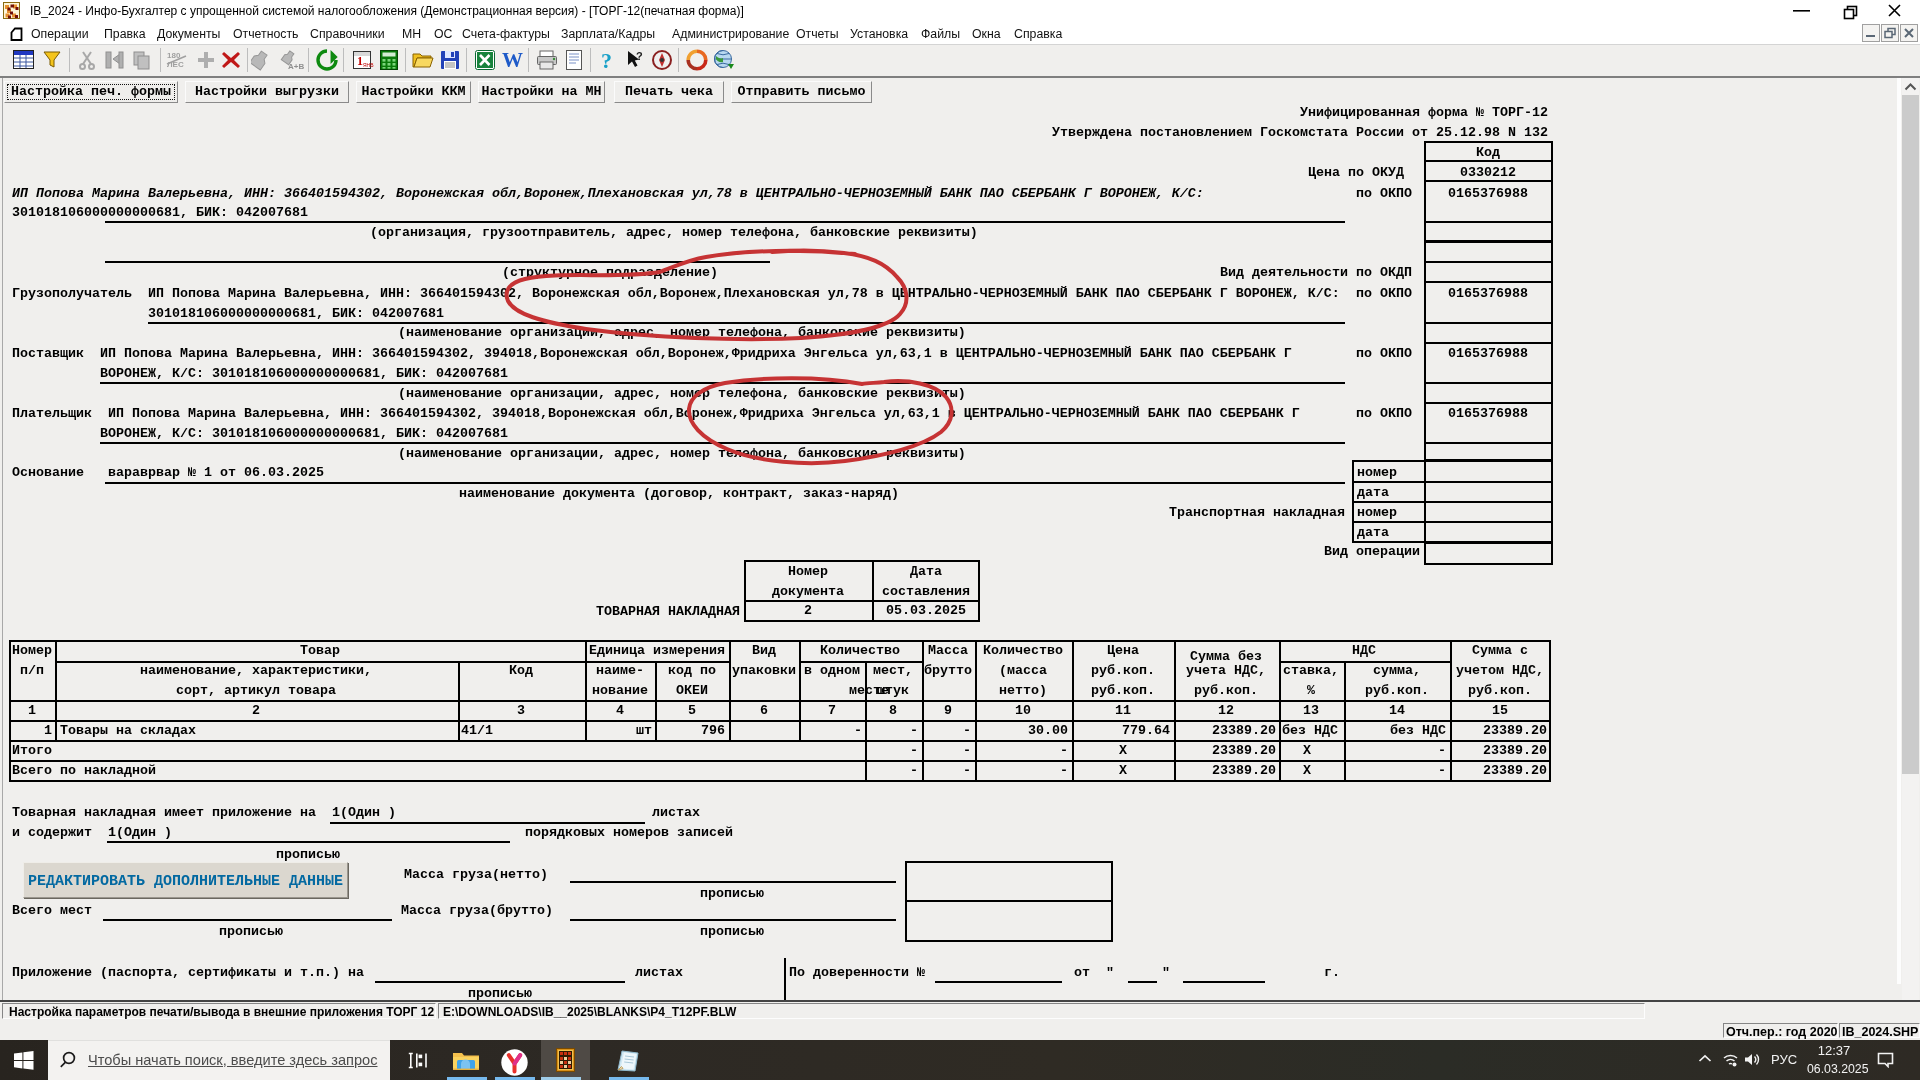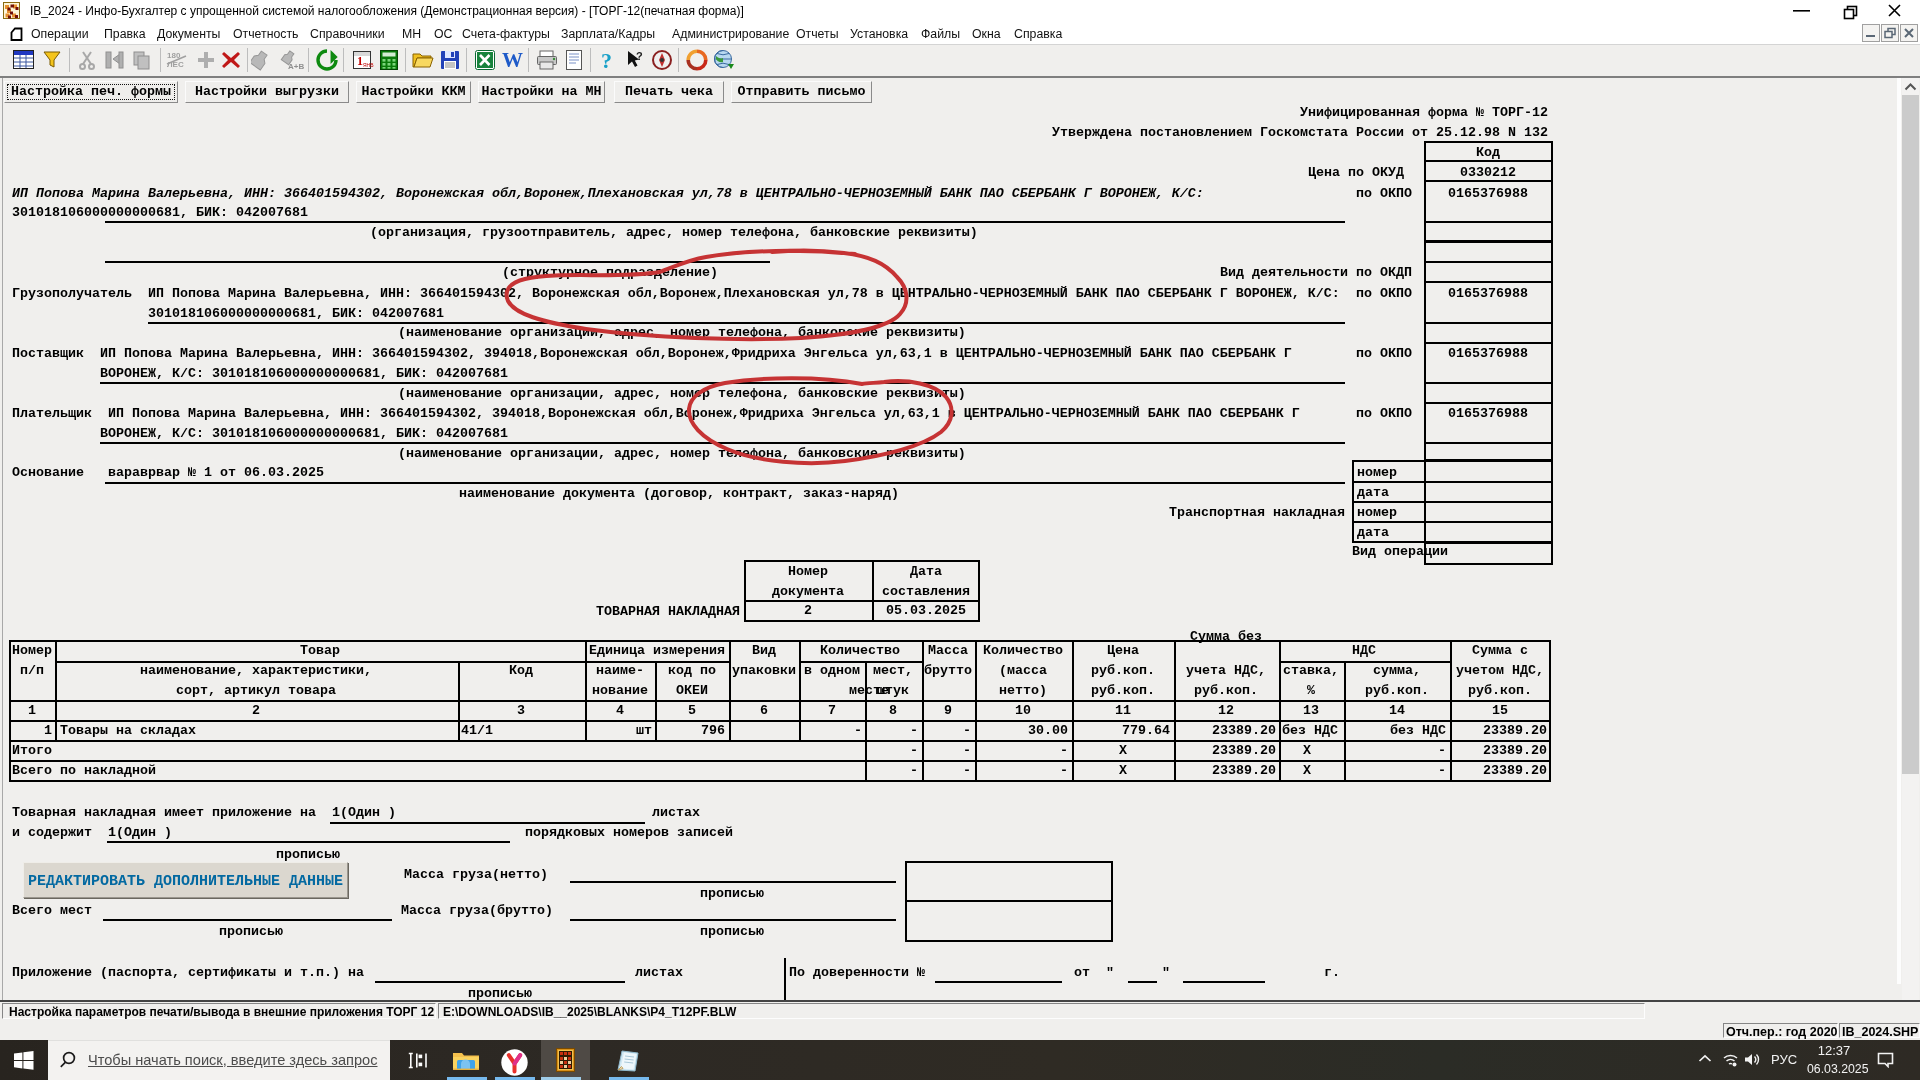--- a/index.html
+++ b/index.html
@@ -295,21 +295,21 @@
 <div class="m" style="left:398px;top:388px;">(наименование организации, адрес, номер телефона, банковские реквизиты)</div>
 <div class="m" style="left:12px;top:408px;">Плательщик  ИП Попова Марина Валерьевна, ИНН: 366401594302, 394018,Воронежская обл,Воронеж,Фридриха Энгельса ул,63,1 в ЦЕНТРАЛЬНО-ЧЕРНОЗЕМНЫЙ БАНК ПАО СБЕРБАНК Г</div>
 <div class="m" style="left:100px;top:428px;">ВОРОНЕЖ, К/С: 301018106000000000681, БИК: 042007681</div>
 <div class="hl" style="left:100px;top:442px;width:1245px;"></div>
 <div class="m" style="left:398px;top:448px;">(наименование организации, адрес, номер телефона, банковские реквизиты)</div>
 <div class="m" style="left:12px;top:467px;text-align:center;">Основание</div>
 <div class="m" style="left:108px;top:467px;">вараврвар № 1 от 06.03.2025</div>
 <div class="hl" style="left:105px;top:482px;width:1240px;"></div>
 <div class="m" style="left:459px;top:488px;">наименование документа (договор, контракт, заказ-наряд)</div>
 <div class="m" style="left:1169px;top:507px;">Транспортная накладная</div>
-<div class="m" style="left:1352px;top:546px;">Вид операции</div>
+<div class="m" style="left:1324px;top:546px;">Вид операции</div>
 
 <div class="bx" style="left:1352px;top:460px;width:74px;height:23px;"></div>
 <div class="bx" style="left:1352px;top:481px;width:74px;height:22px;"></div>
 <div class="bx" style="left:1352px;top:501px;width:74px;height:22px;"></div>
 <div class="bx" style="left:1352px;top:521px;width:74px;height:22px;"></div>
 <div class="bx" style="left:1424px;top:460px;width:129px;height:23px;"></div>
 <div class="bx" style="left:1424px;top:481px;width:129px;height:22px;"></div>
 <div class="bx" style="left:1424px;top:501px;width:129px;height:22px;"></div>
 <div class="bx" style="left:1424px;top:521px;width:129px;height:22px;"></div>
 <div class="bx" style="left:1424px;top:542px;width:129px;height:23px;"></div>
@@ -356,21 +356,21 @@
 <div class="vl" style="left:1450px;top:640px;height:140px;"></div>
 <div class="vl" style="left:1549px;top:640px;height:142px;"></div>
 <div class="m" style="left:12px;top:645px;">Номер</div>
 <div class="m" style="left:300px;top:645px;">Товар</div>
 <div class="m" style="left:589px;top:645px;">Единица измерения</div>
 <div class="m" style="left:752px;top:645px;">Вид</div>
 <div class="m" style="left:820px;top:645px;">Количество</div>
 <div class="m" style="left:928px;top:645px;">Масса</div>
 <div class="m" style="left:983px;top:645px;">Количество</div>
 <div class="m" style="left:1107px;top:645px;">Цена</div>
-<div class="m" style="left:1190px;top:631px;">Сумма без</div>
+<div class="m" style="left:1190px;top:651px;">Сумма без</div>
 <div class="m" style="left:1352px;top:645px;">НДС</div>
 <div class="m" style="left:1472px;top:645px;">Сумма с</div>
 <div class="m" style="left:20px;top:665px;">п/п</div>
 <div class="m" style="left:140px;top:665px;">наименование, характеристики,</div>
 <div class="m" style="left:509px;top:665px;">Код</div>
 <div class="m" style="left:596px;top:665px;">наиме-</div>
 <div class="m" style="left:668px;top:665px;">код по</div>
 <div class="m" style="left:732px;top:665px;">упаковки</div>
 <div class="m" style="left:804px;top:665px;">в одном</div>
 <div class="m" style="left:873px;top:665px;">мест,</div>

